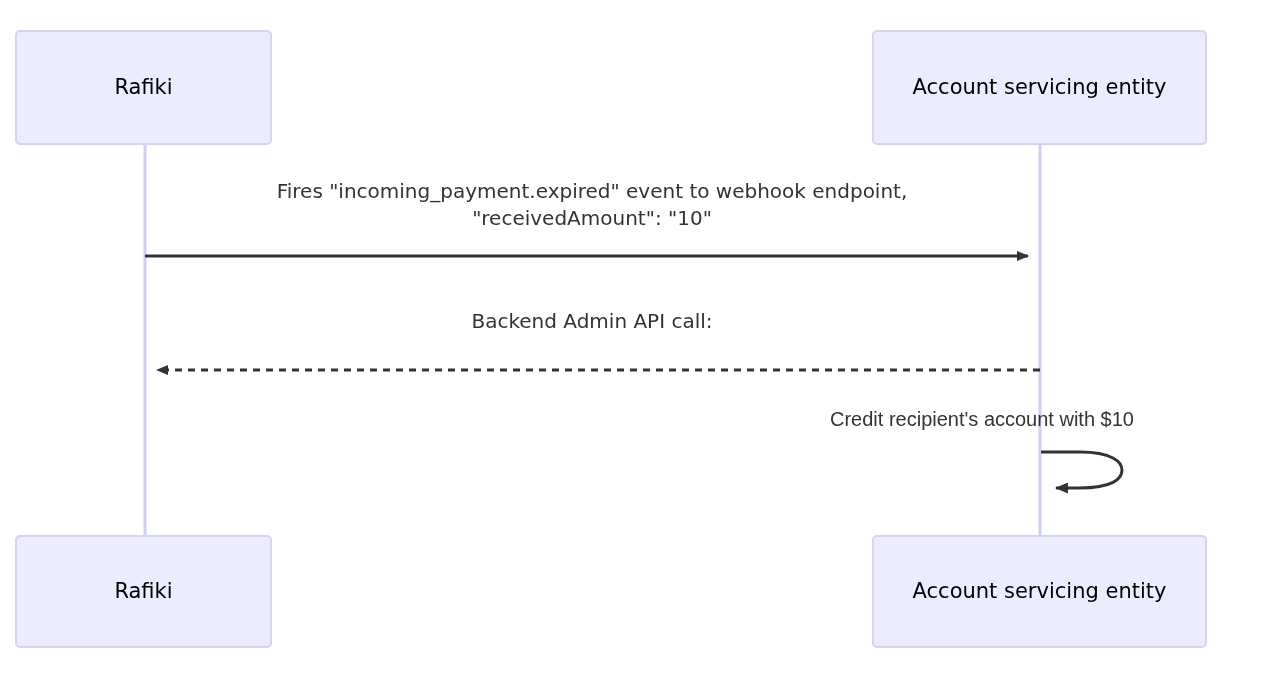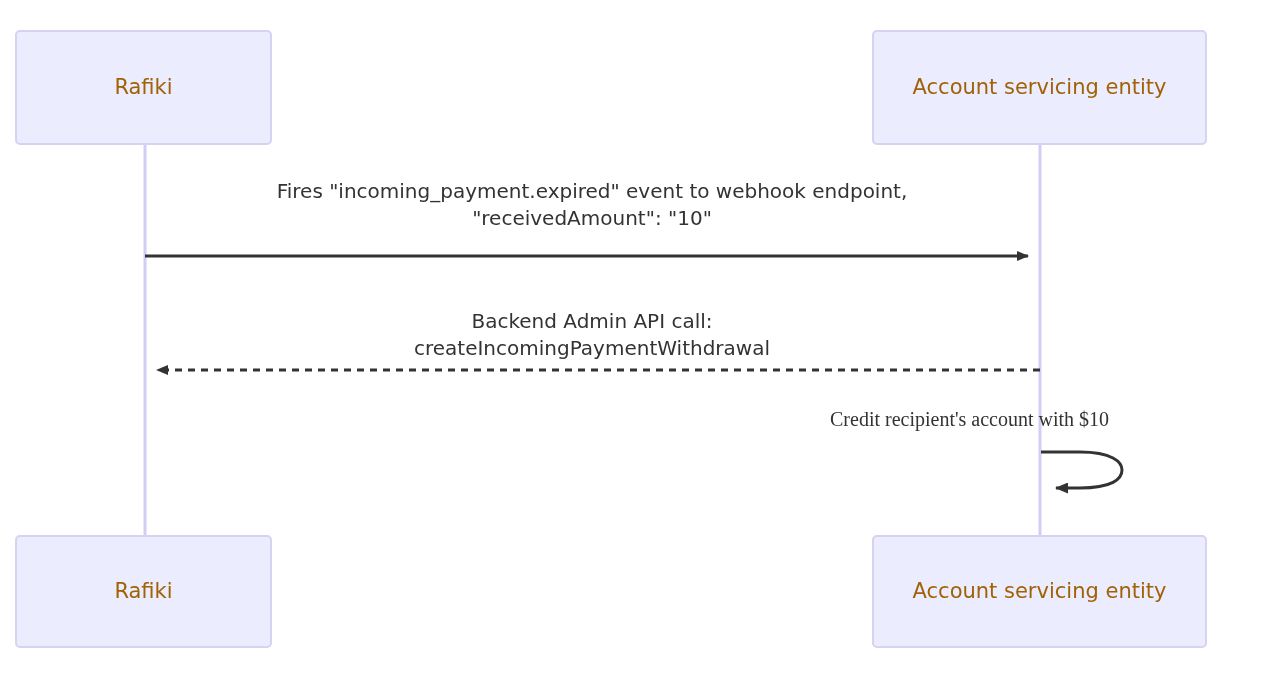--- a/index.html
+++ b/index.html
@@ -34,40 +34,40 @@
     border: 2px solid #D5D2F2;
     border-radius: 5px;
     display: flex;
     align-items: center;
     justify-content: center;
     z-index: 3;
   }
   .actor-label {
     font-family: "DejaVu Sans", "Liberation Sans", sans-serif;
     font-size: 21px;
-    color: #a16207;
+    color: #000000;
     white-space: nowrap;
     line-height: 1.1;
   }
   .msg-label {
     position: absolute;
     text-align: center;
     font-family: "DejaVu Sans", "Liberation Sans", sans-serif;
     font-size: 20px;
     color: #333333;
     line-height: 27px;
     z-index: 4;
     white-space: nowrap;
   }
   .msg-label .line {
     display: block;
   }
   .loop-label {
     position: absolute;
-    font-family: Liberation Serif, serif;
+    font-family: Liberation Sans, sans-serif;
     font-size: 20px;
     color: #333333;
     line-height: 27px;
     z-index: 4;
     white-space: nowrap;
   }
 </style>
 </head>
 <body>
 
@@ -113,20 +113,19 @@
     <span class="actor-label">Account servicing entity</span>
   </div>
 
   <div class="msg-label" style="left:92px; top:178px; width:1000px;">
     <span class="line">Fires "incoming_payment.expired" event to webhook endpoint,</span>
     <span class="line">"receivedAmount": "10"</span>
   </div>
 
   <div class="msg-label" style="left:92px; top:308px; width:1000px;">
     <span class="line">Backend Admin API call:</span>
-    <span class="line">createIncomingPaymentWithdrawal</span>
   </div>
 
   <div class="loop-label" style="left:830px; top:406px;">
     <span class="line">Credit recipient's account with $10</span>
   </div>
 
 </div>
 
 </body></html>

